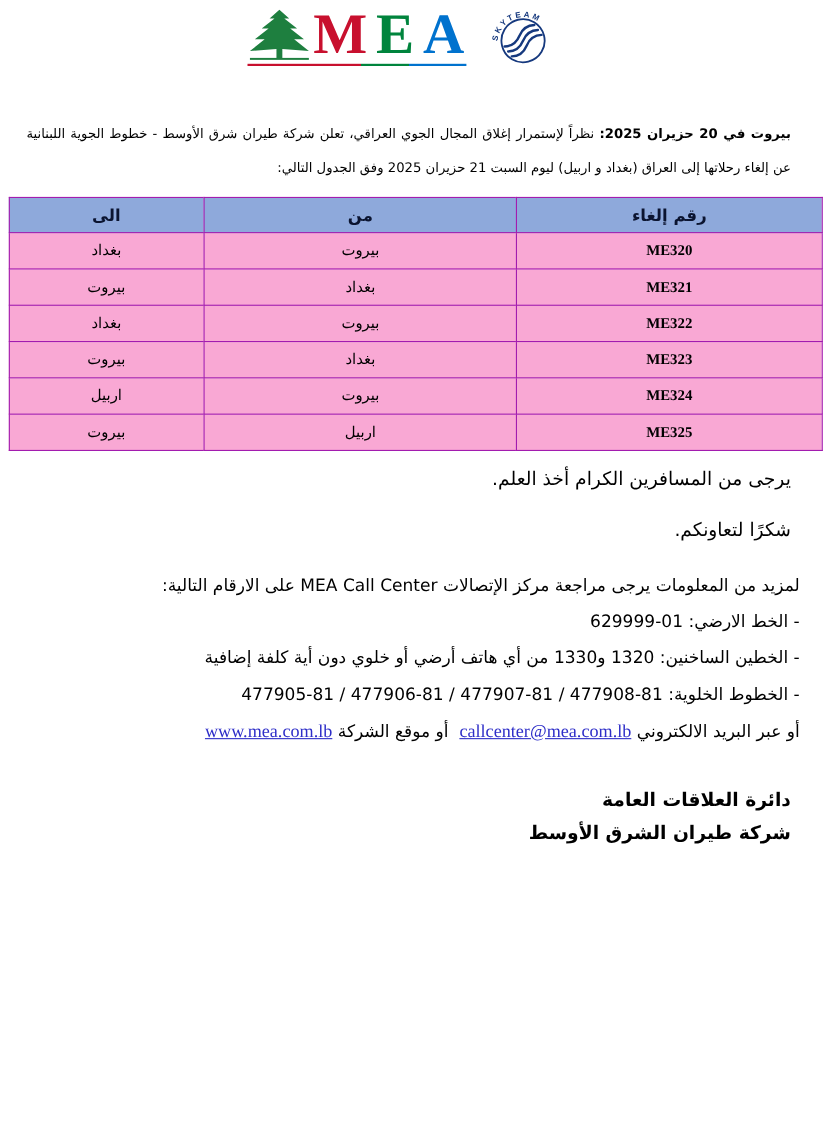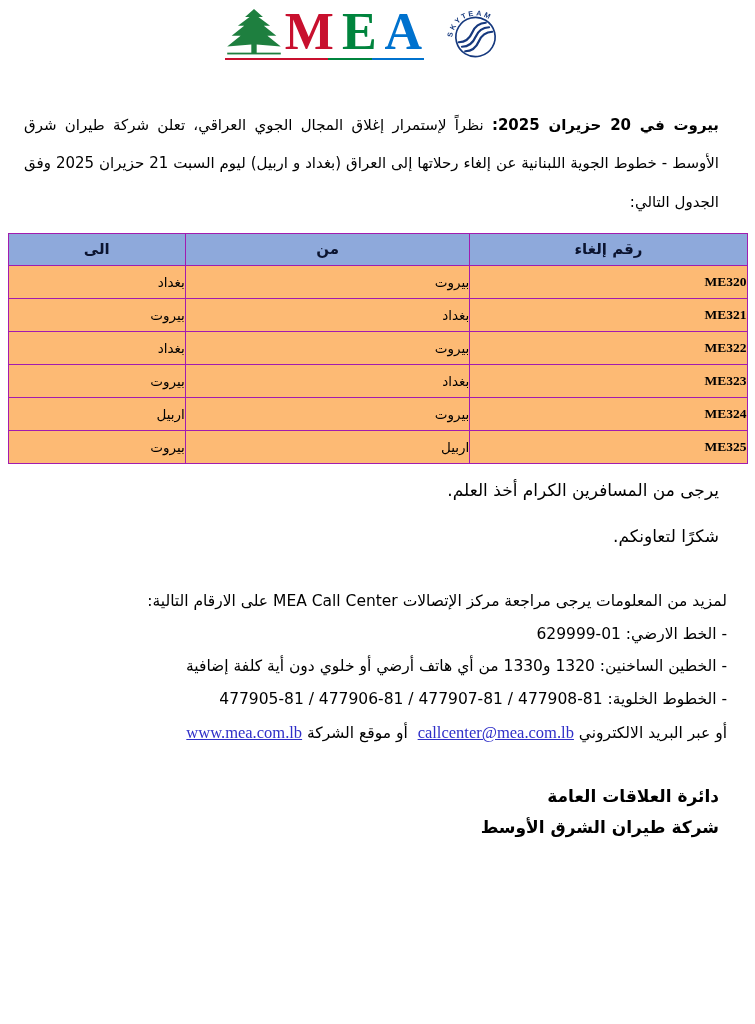--- a/index.html
+++ b/index.html
@@ -31,39 +31,39 @@
       #C8102E 0%, #C8102E 52%, #00843D 52%, #00843D 74%, #0072CE 74%, #0072CE 100%);
   }
   .skyteam { width:62px; height:62px; margin-left:14px; margin-top:-2px; transform:rotate(-14deg); }
 
   
   .title-block { margin-top:32px; text-align:center; direction:rtl;
     font-weight:bold; font-size:17.5px; line-height:2.3; }
 
   
   .intro { direction:rtl; text-align:justify; margin:40px 36px 0 24px;
-    font-size:15px; line-height:2.55; }
+    font-size:12px; line-height:2.55; }
   .intro b { font-weight:bold; }
 
   
   table.flights { width:740px; margin:12px auto 0 auto; border-collapse:collapse; direction:rtl; }
   table.flights th, table.flights td { border:1px solid #a21caf; text-align:center; vertical-align:middle; }
   table.flights th {
     background:#8EA9DB; height:32px; font-size:15px; font-weight:bold; color:#0b1430;
   }
-  table.flights td { height:33px; font-size:13.5px; background:#fdba74;text-align:right; }
+  table.flights td { height:33px; font-size:13.5px; background:#f9a8d4; }
   td.flight-no { font-family:"Liberation Serif", serif; font-weight:bold; font-size:15.5px; }
   col.c-flight { width:37.5%; } col.c-from { width:38.5%; } col.c-to { width:24%; }
 
   
   .notice { direction:rtl; margin:16px 36px 0 0; font-size:17px; }
   .thanks { direction:rtl; margin:26px 36px 0 0; font-size:17px; }
 
   
-  .contact { direction:rtl; margin:39px 28px 0 0; font-size:15.5px; line-height:2.12; }
+  .contact { direction:rtl; margin:24px 28px 0 0; font-size:15.5px; line-height:2.12; }
   .contact .intro-line { margin-left:8px; }
   .email-line { direction:rtl; font-size:15.5px; }
   .email-line a {
     color:#2E2EC8; text-decoration:underline;
     font-family:"Liberation Serif", serif; font-size:16.5px;
   }
 
   
   .signature { direction:rtl; margin:30px 36px 0 13px; font-weight:bold;
     font-size:17px; line-height:1.8; }

